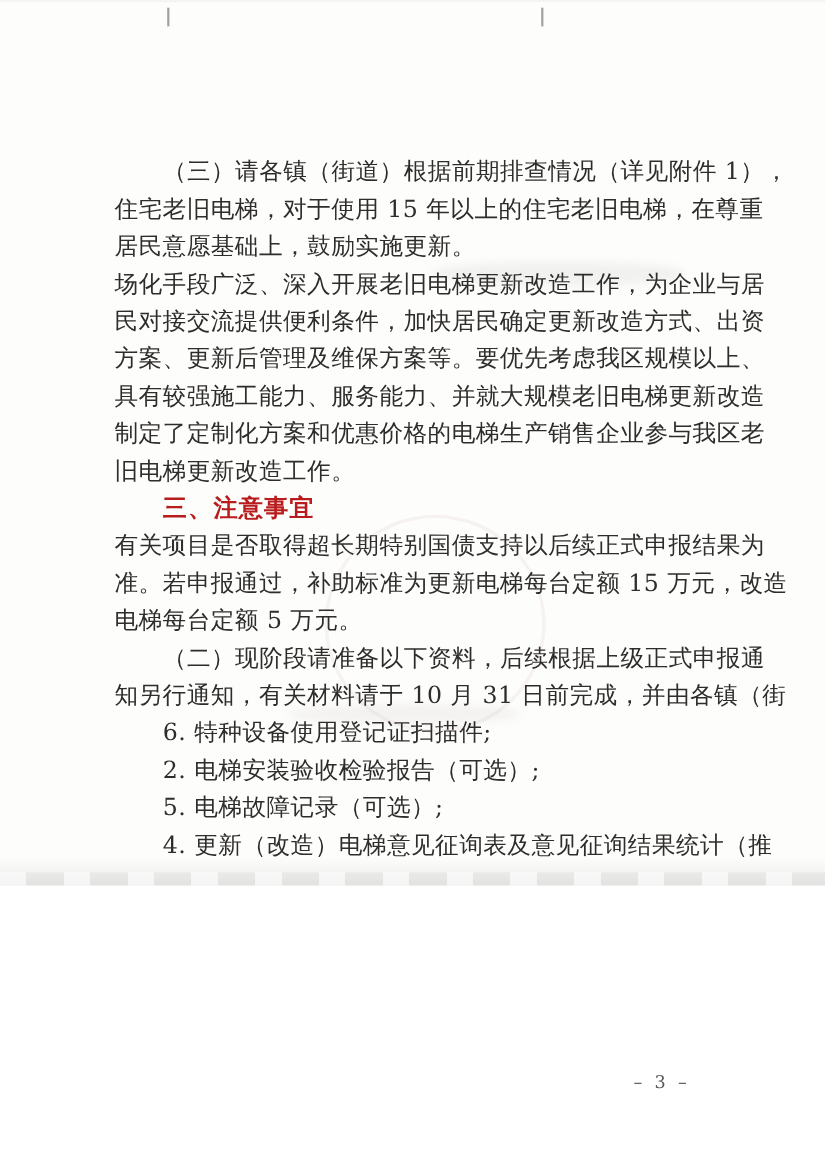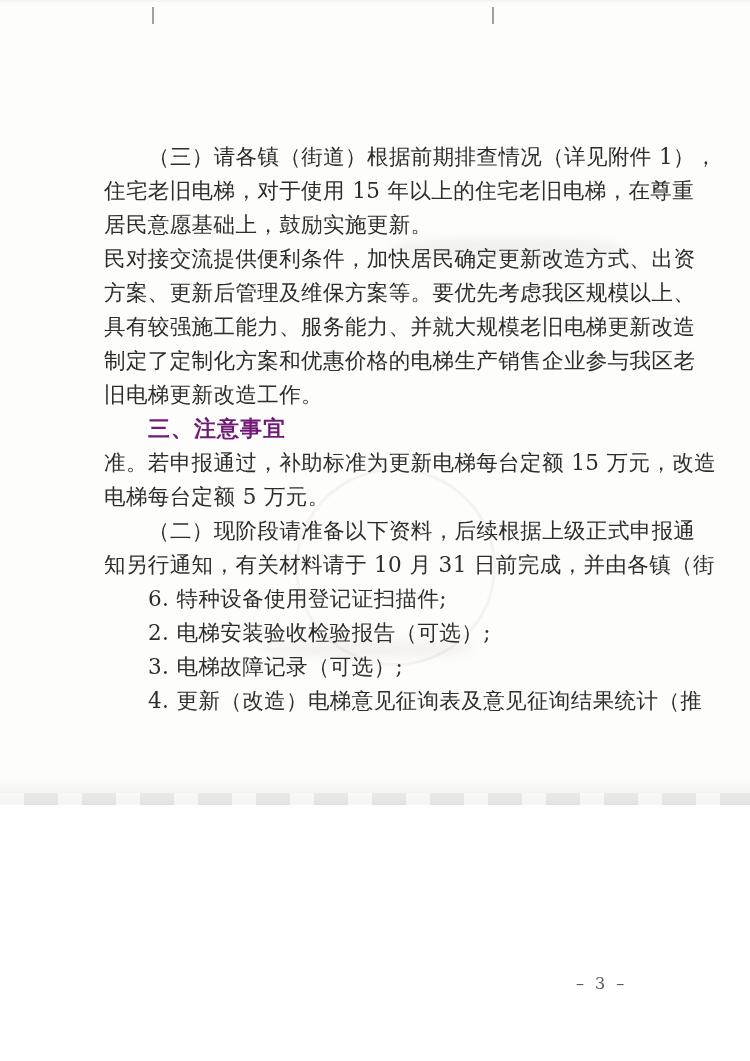--- a/index.html
+++ b/index.html
@@ -50,21 +50,21 @@
     font-size: 21.5px;
     letter-spacing: 0.4px;
     white-space: nowrap;
   }
   .line.indent { padding-left: 44px; }
   .line.bold {
     font-weight: bold;
     font-family: "DejaVu Sans", sans-serif;
     font-size: 22px;
     letter-spacing: 1px;
-    color: #701a75;
+    color: #b91c1c;
   }
   .page-number {
     position: absolute; left: 576px; top: 974px;
     font-size: 16px;
     color: #565656;
     letter-spacing: 3px;
     white-space: nowrap;
   }
   .bottom-band {
     position: absolute; left: 0; bottom: 0;
@@ -90,32 +90,34 @@
   <div class="tick tick-left"></div>
   <div class="tick tick-right"></div>
   <div class="seal"></div>
   <div class="smudge s1"></div>
   <div class="smudge s2"></div>
 
   <div id="text-block">
       <div class="line indent">（三）请各镇（街道）根据前期排查情况（详见附件 1），</div>
       <div class="line">住宅老旧电梯，对于使用 15 年以上的住宅老旧电梯，在尊重</div>
       <div class="line">居民意愿基础上，鼓励实施更新。</div>
+      <div class="line">场化手段广泛、深入开展老旧电梯更新改造工作，为企业与居</div>
       <div class="line">民对接交流提供便利条件，加快居民确定更新改造方式、出资</div>
       <div class="line">方案、更新后管理及维保方案等。要优先考虑我区规模以上、</div>
       <div class="line">具有较强施工能力、服务能力、并就大规模老旧电梯更新改造</div>
       <div class="line">制定了定制化方案和优惠价格的电梯生产销售企业参与我区老</div>
       <div class="line">旧电梯更新改造工作。</div>
       <div class="line indent bold">三、注意事宜</div>
+      <div class="line">有关项目是否取得超长期特别国债支持以后续正式申报结果为</div>
       <div class="line">准。若申报通过，补助标准为更新电梯每台定额 15 万元，改造</div>
       <div class="line">电梯每台定额 5 万元。</div>
       <div class="line indent">（二）现阶段请准备以下资料，后续根据上级正式申报通</div>
       <div class="line">知另行通知，有关材料请于 10 月 31 日前完成，并由各镇（街</div>
       <div class="line indent">6. 特种设备使用登记证扫描件;</div>
       <div class="line indent">2. 电梯安装验收检验报告（可选）;</div>
-      <div class="line indent">3. 电梯故障记录（可选）;</div>
+      <div class="line indent">5. 电梯故障记录（可选）;</div>
       <div class="line indent">4. 更新（改造）电梯意见征询表及意见征询结果统计（推</div>
     </div>
 
   <div class="page-number">– 3 –</div>
 
   <div class="bottom-band"></div>
 </div>
 
 </body></html>

